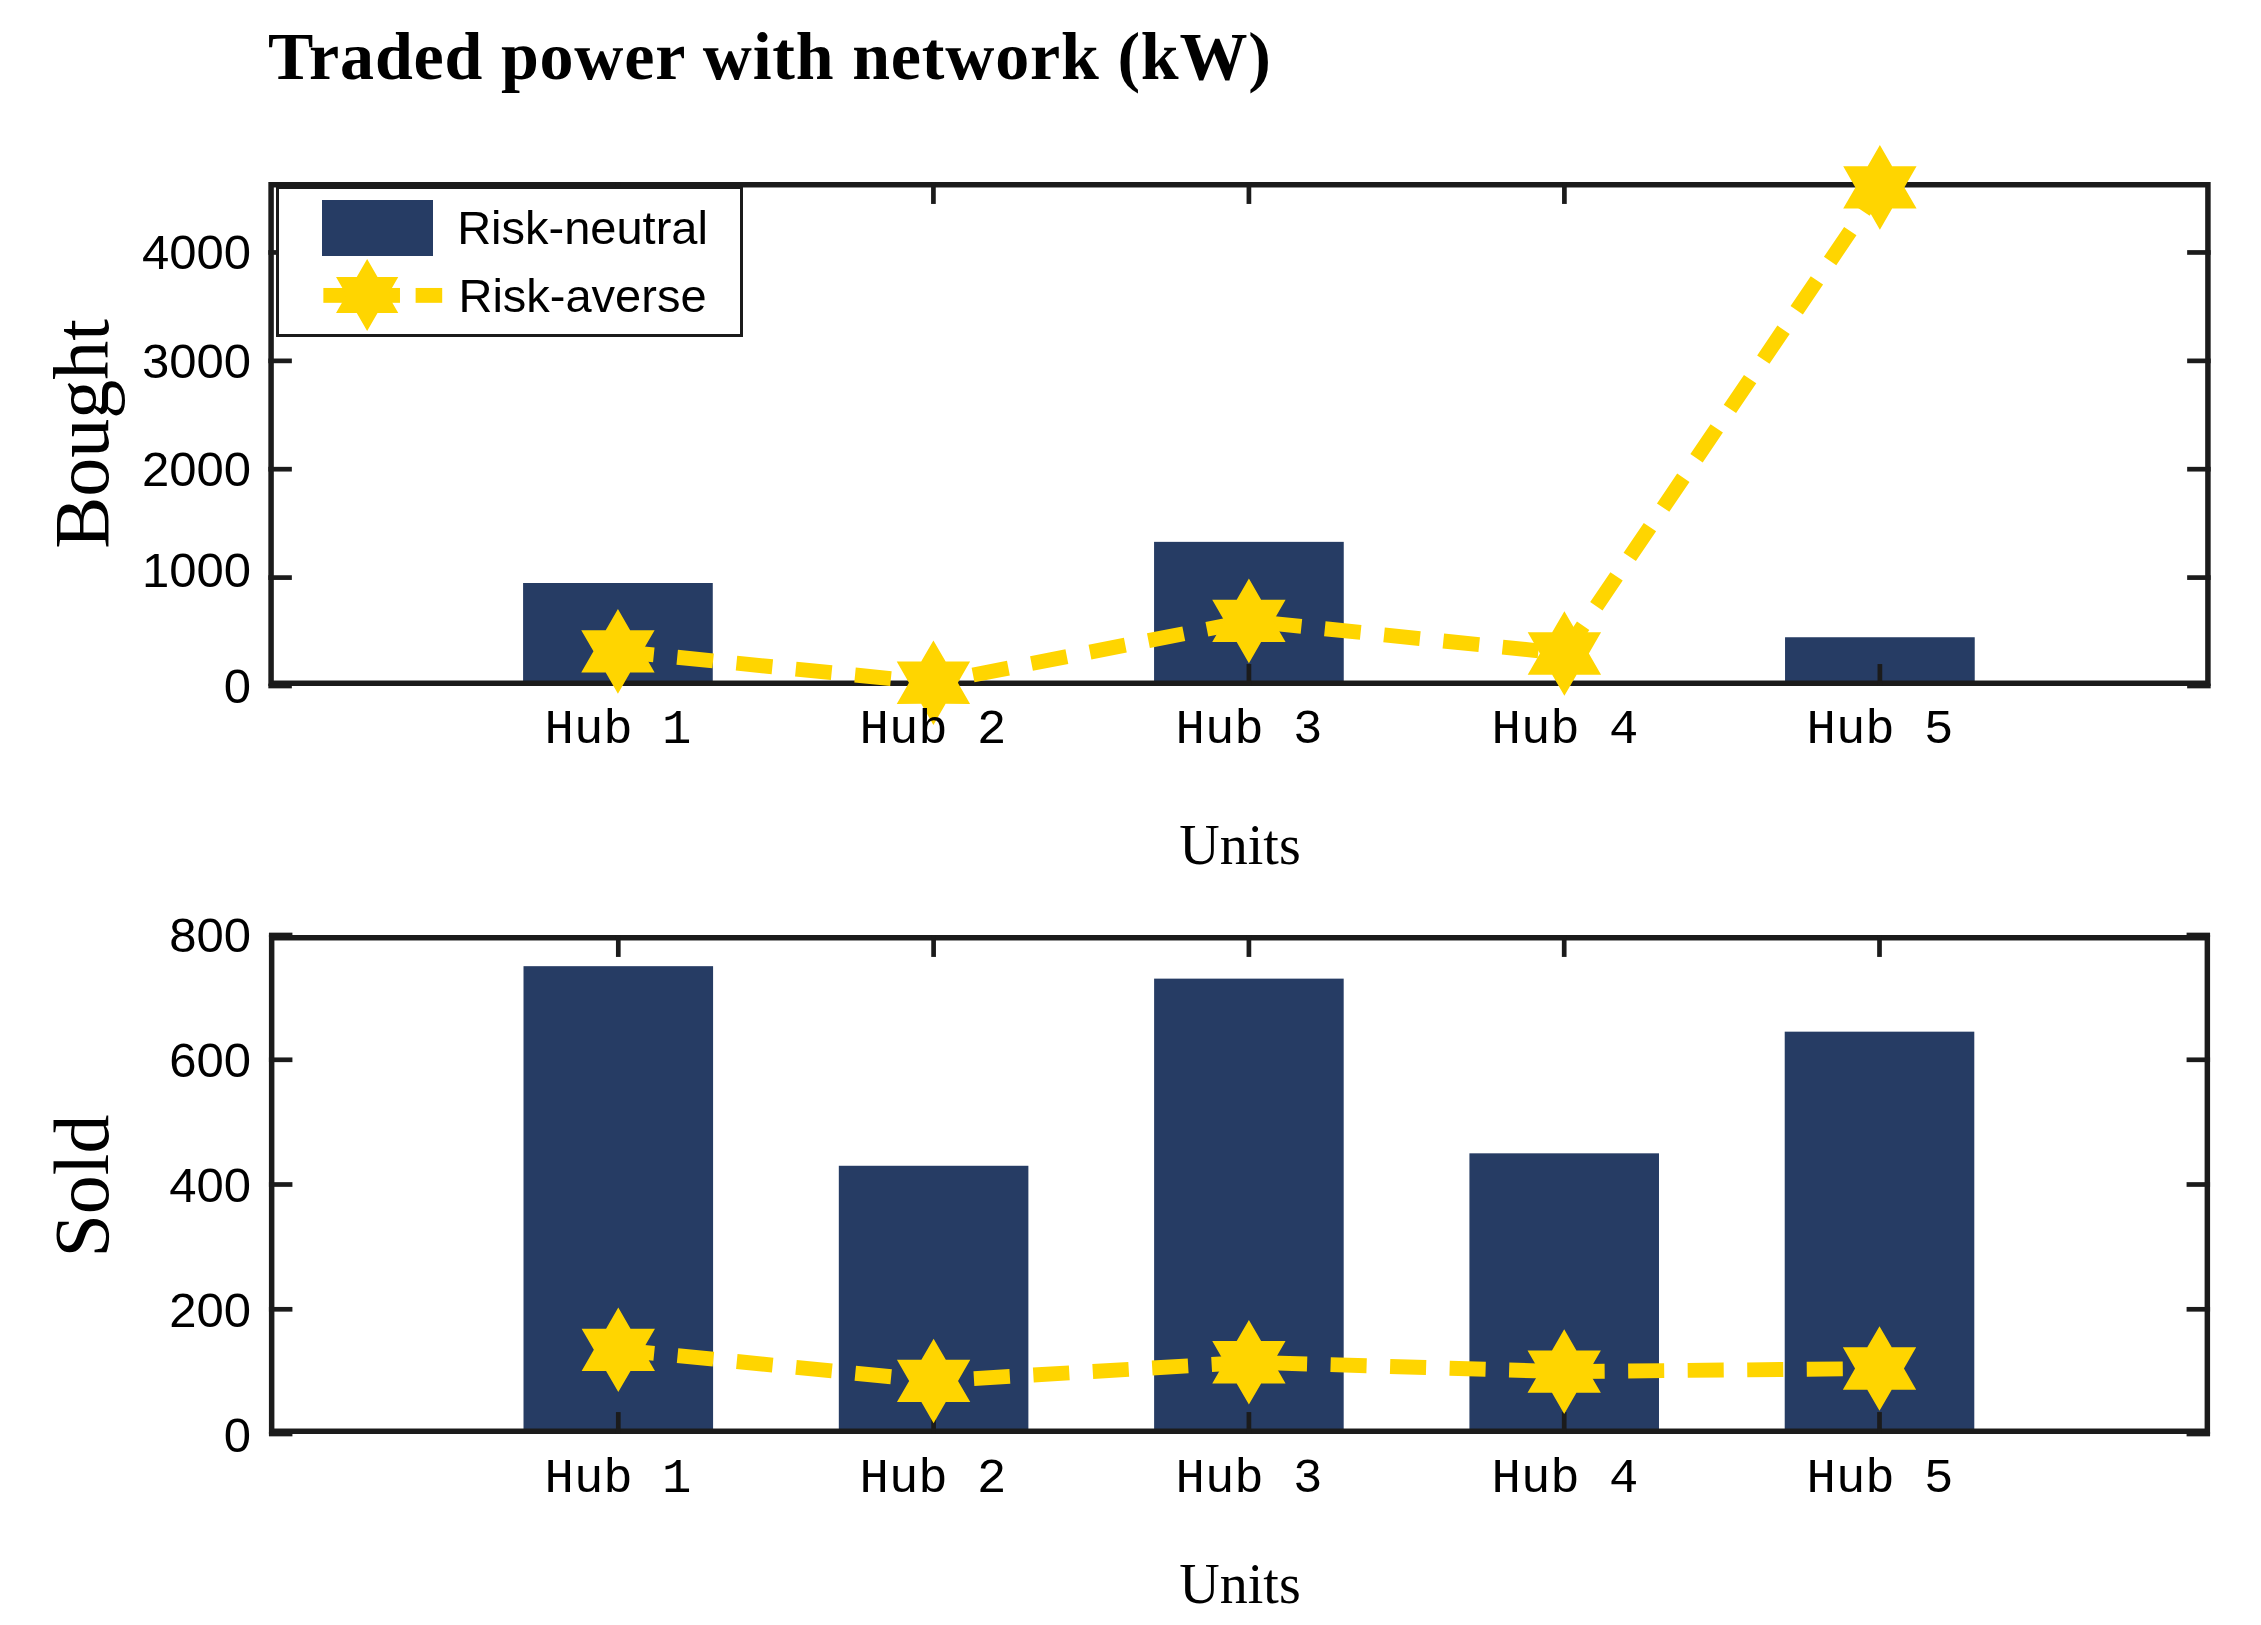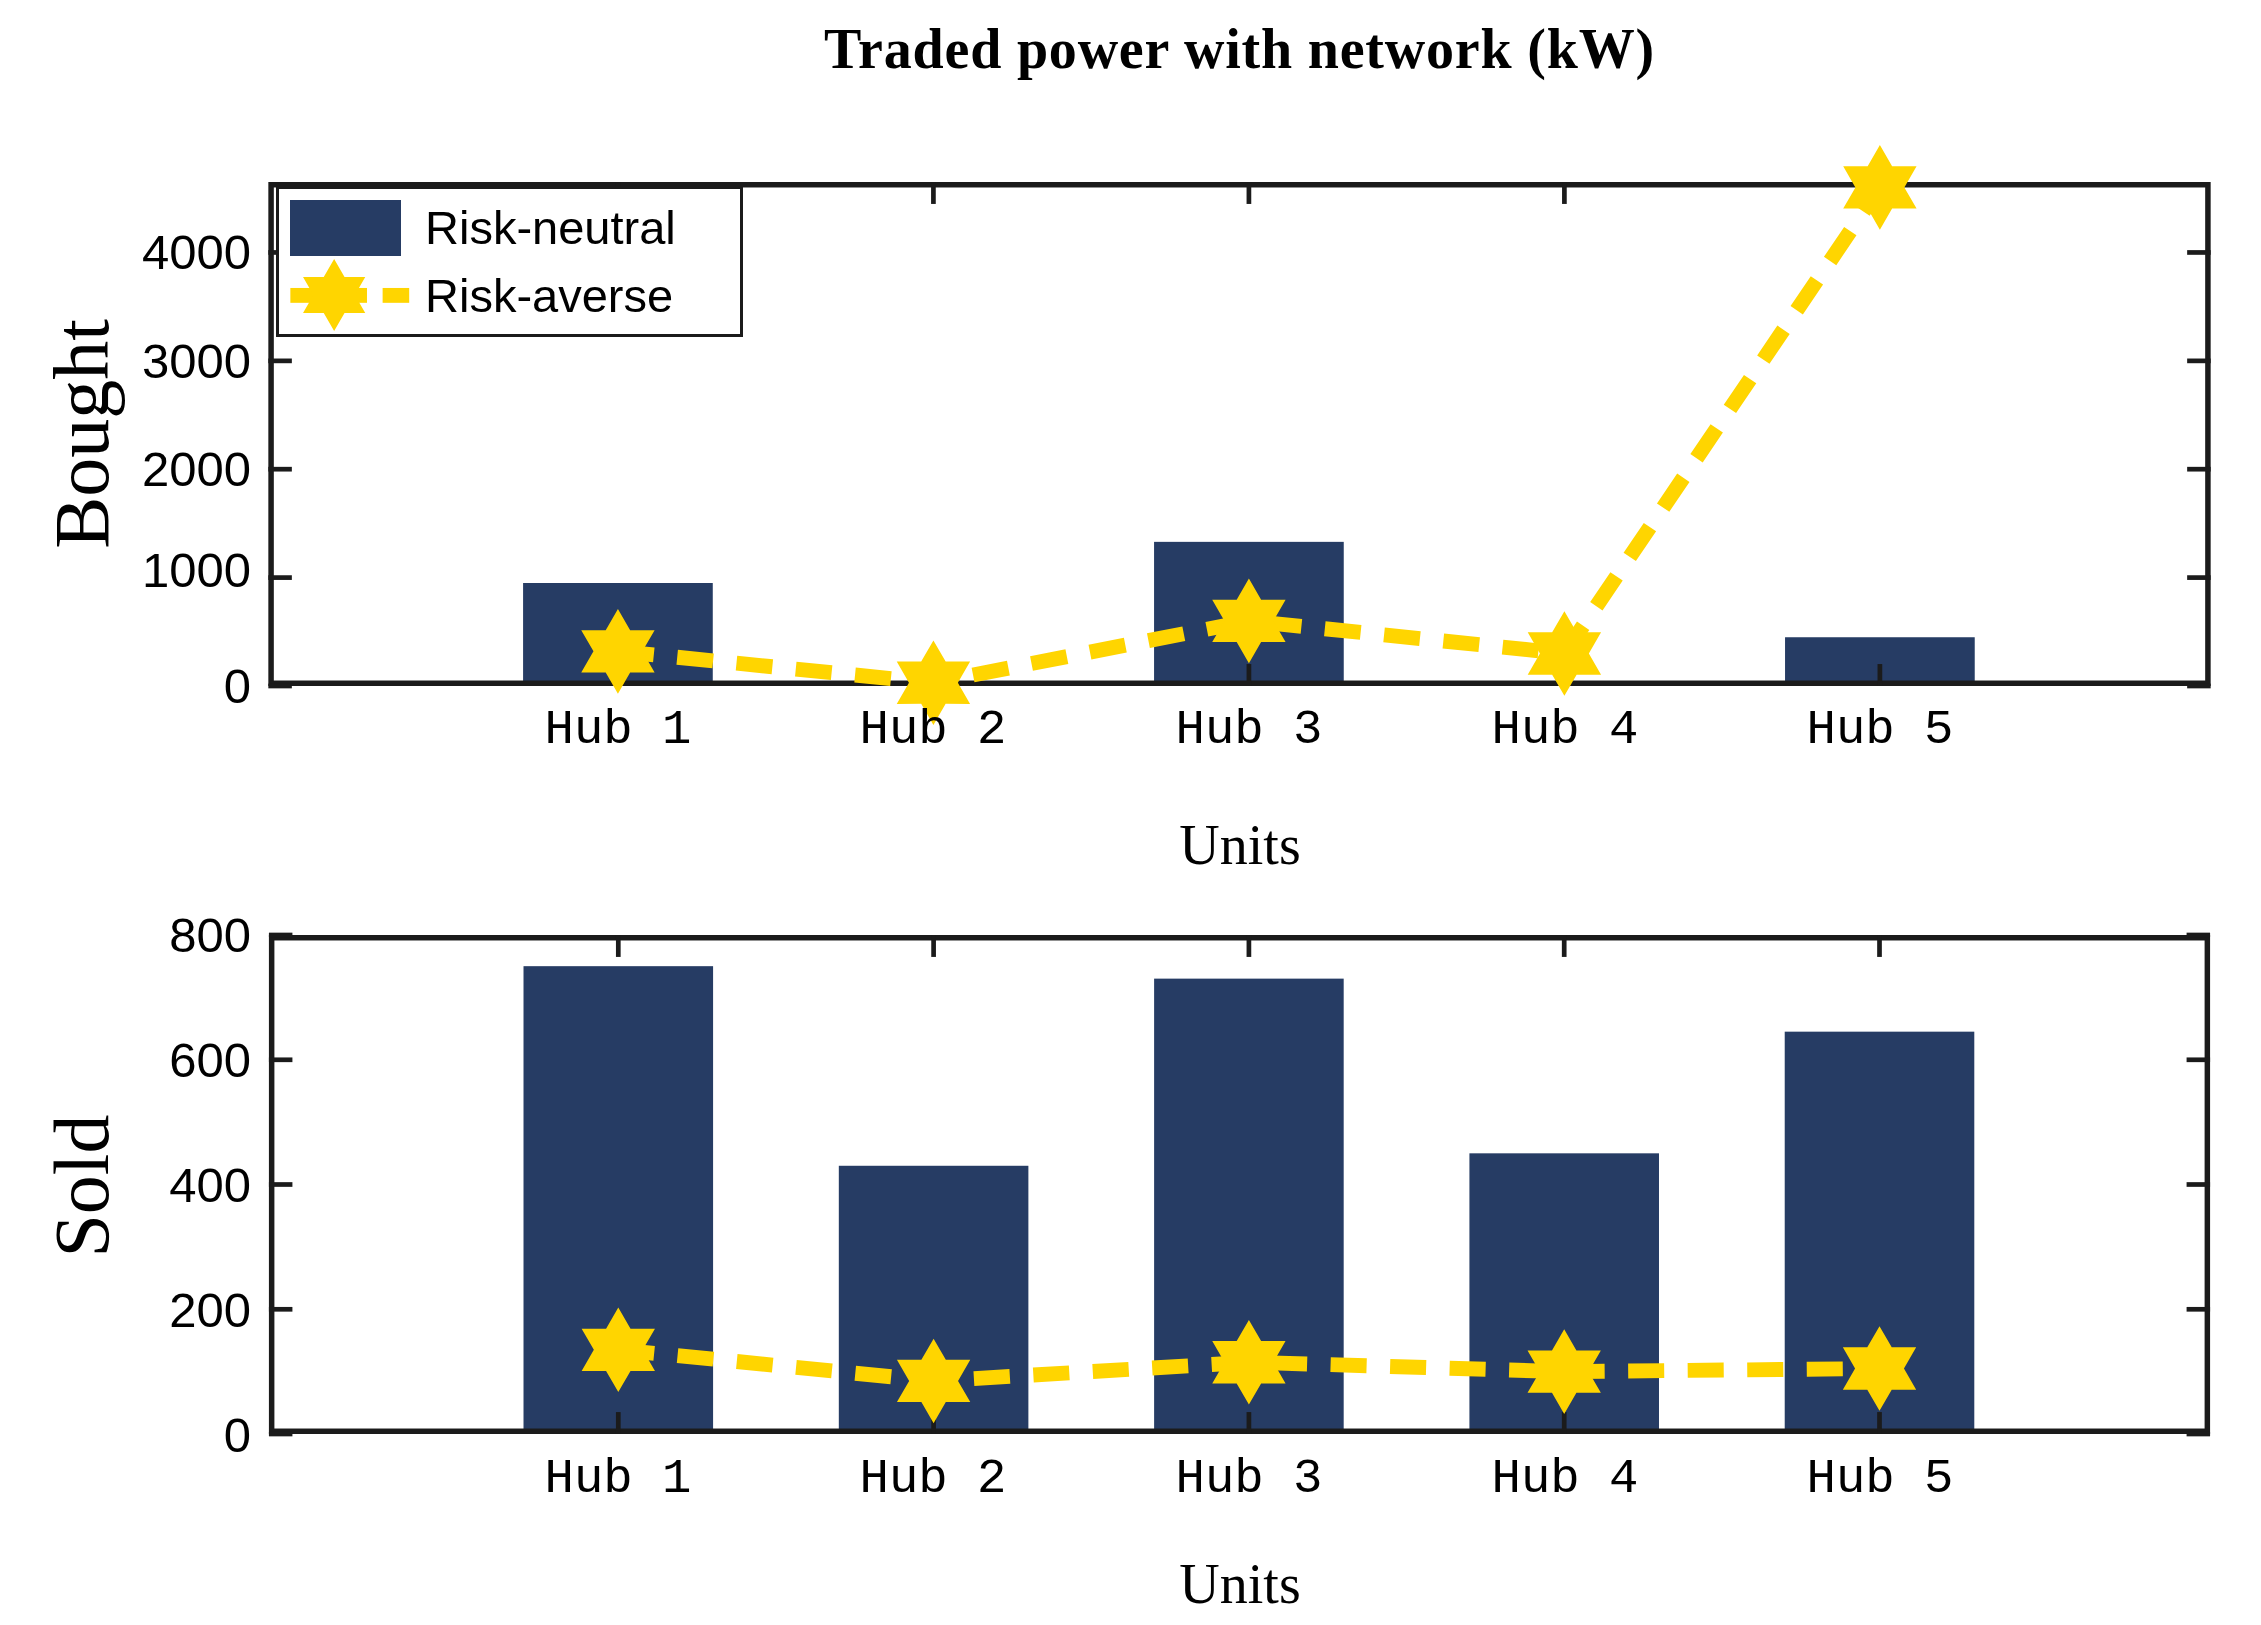--- a/index.html
+++ b/index.html
@@ -1,34 +1,34 @@
 <!DOCTYPE html>
 <html style="font-size:12.5px"><head>
 <meta charset="utf-8">
 <style>
   html,body{margin:0;padding:0;background:#ffffff;}
   .figure{position:relative;width:2261px;height:1625px;background:#ffffff;
           font-family:"Liberation Sans",sans-serif;color:#000;overflow:hidden;}
-  .chart-title{position:absolute;left:268px;top:17px;width:1943px;text-align:center;
-          font-family:"Liberation Serif",serif;font-weight:bold;font-size:56px;
+  .chart-title{position:absolute;left:268px;top:17px;width:1943px;text-align:left;
+          font-family:"Liberation Serif",serif;font-weight:bold;font-size:68px;
           letter-spacing:0.8px;white-space:nowrap;}
   .ylabel{position:absolute;white-space:nowrap;font-family:"Liberation Serif",serif;
           font-size:78px;transform:translate(-50%,-50%) rotate(-90deg);}
   .xlabel{position:absolute;white-space:nowrap;font-family:"Liberation Serif",serif;
           font-size:56px;transform:translate(-50%,-50%);}
   .plot-svg{position:absolute;overflow:visible;}
   .ytick-label{position:absolute;width:180px;text-align:right;font-size:49px;
           line-height:56px;white-space:nowrap;}
   .xcat-label{position:absolute;width:267px;text-align:center;font-size:49px;
           line-height:56px;white-space:nowrap;transform:translateX(-50%);font-family:Liberation Mono, monospace;}
   .legend{position:absolute;left:276px;top:186px;width:467px;height:151px;
           background:#ffffff;border:3.9px solid #1b1b1b;box-sizing:border-box;
           display:flex;flex-direction:column;justify-content:space-around;
           padding:4.7px 0 4.7px 11px;z-index:5;}
-  .legend-row{display:flex;align-items:center;height:63px;}
+  .legend-row{display:flex;align-items:center;height:63px;justify-content:center;}
   .legend-sample{width:118px;flex:0 0 118px;display:flex;align-items:center;}
   .legend-swatch{width:111px;height:56px;}
   .legend-label{font-size:47px;margin-left:17px;white-space:nowrap;}
 </style>
 </head>
 <body>
 
 <div class="figure">
 
   <div class="chart-title">Traded power with network (kW)</div>

